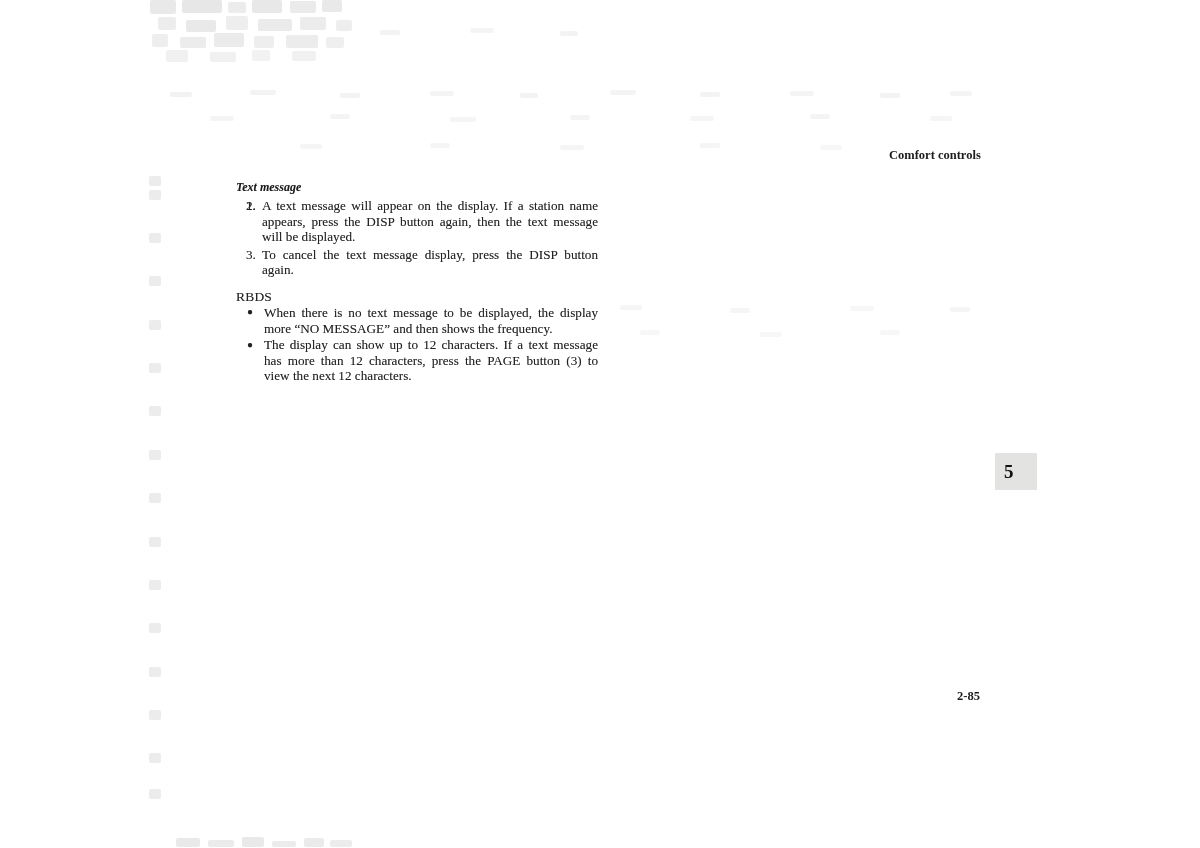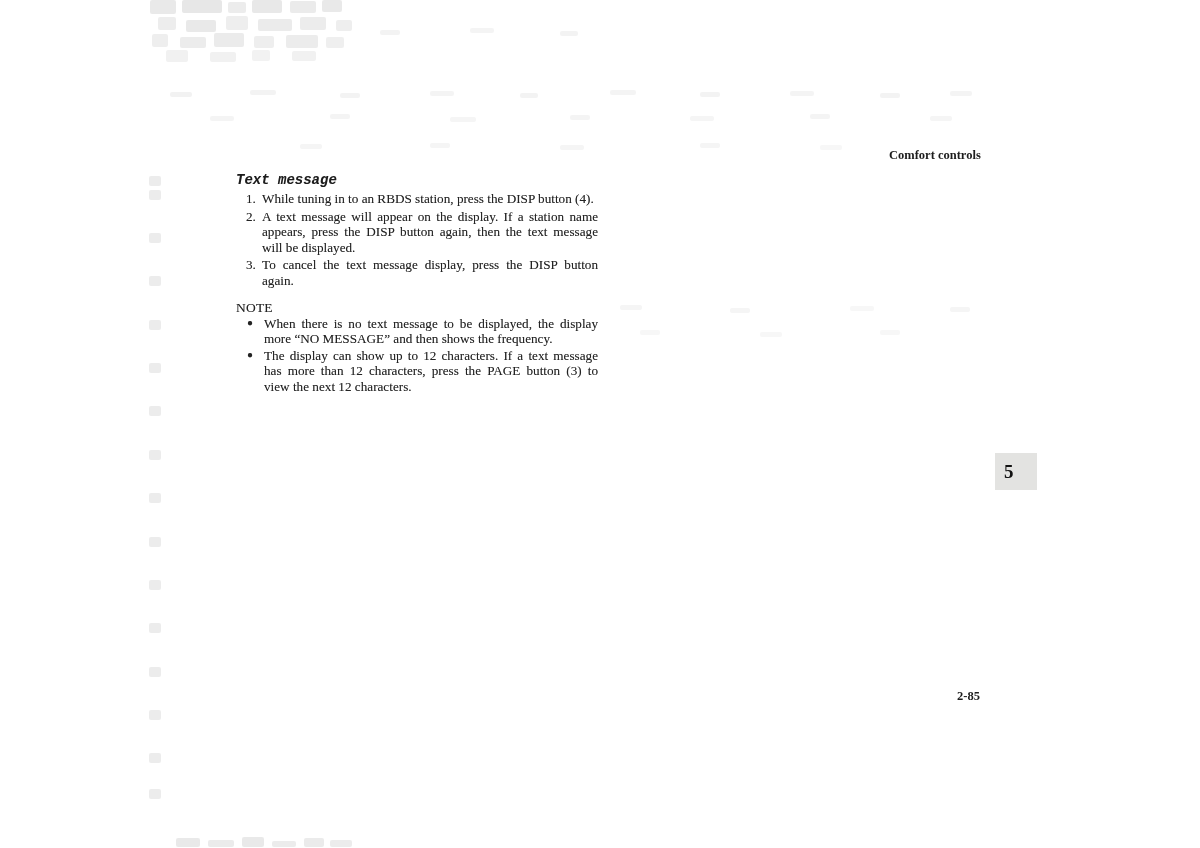--- a/index.html
+++ b/index.html
@@ -24,22 +24,22 @@
     white-space: nowrap;
   }
 
   
   .content {
     position: absolute; left: 236px; top: 171px; width: 362px;
     font-size: 13.2px; line-height: 15.6px; color: #232323;
     text-shadow: 0 0 0.4px rgba(40,40,40,0.35);
   }
   .section-heading {
-    font-size: 14px; font-weight: bold; font-style: italic;
-    line-height: 18px; margin: 0 0 1px 0; color: #1c1c1c; font-family: Liberation Mono, monospace;
+    font-size: 12px; font-weight: bold; font-style: italic;
+    line-height: 18px; margin: 7px 0 1px 0; color: #1c1c1c;
   }
   .intro { margin: 0; text-align: justify; }
 
   .steps { margin-top: 2px; }
   .step { position: relative; padding-left: 26px; text-align: justify; margin-top: 2px; }
   .step-num { position: absolute; left: 10px; top: 0; }
 
   .note-label { margin-top: 11px; font-size: 13.5px; line-height: 15px; letter-spacing: 0.2px; }
   .notes { margin-top: 0; }
   .note-item { position: relative; padding-left: 28px; text-align: justify; margin-top: 1px; }
@@ -154,33 +154,32 @@
   <div class="running-header">Comfort controls</div>
 
   <div class="content">
 
     <h2 class="section-heading">Text message</h2>
 
 
     <div class="steps">
       <div class="step">
         <span class="step-num">1.</span>
-        <span class="step-text">While tuning in to an RBDS station, press the DISP button (4).</span>
       </div>
       <div class="step">
         <span class="step-num">2.</span>
         <span class="step-text">A text message will appear on the display. If a station name appears, press the DISP button again, then the text message will be displayed.</span>
       </div>
       <div class="step">
         <span class="step-num">3.</span>
         <span class="step-text">To cancel the text message display, press the DISP button again.</span>
       </div>
     </div>
 
-    <div class="note-label">NOTE</div>
+    <div class="note-label">RBDS</div>
 
     <div class="notes">
       <div class="note-item">
         <span class="note-bullet">●</span>
         <span class="note-text">When there is no text message to be displayed, the display more “NO MESSAGE” and then shows the frequency.</span>
       </div>
       <div class="note-item">
         <span class="note-bullet">●</span>
         <span class="note-text">The display can show up to 12 characters. If a text message has more than 12 characters, press the PAGE button (3) to view the next 12 characters.</span>
       </div>

